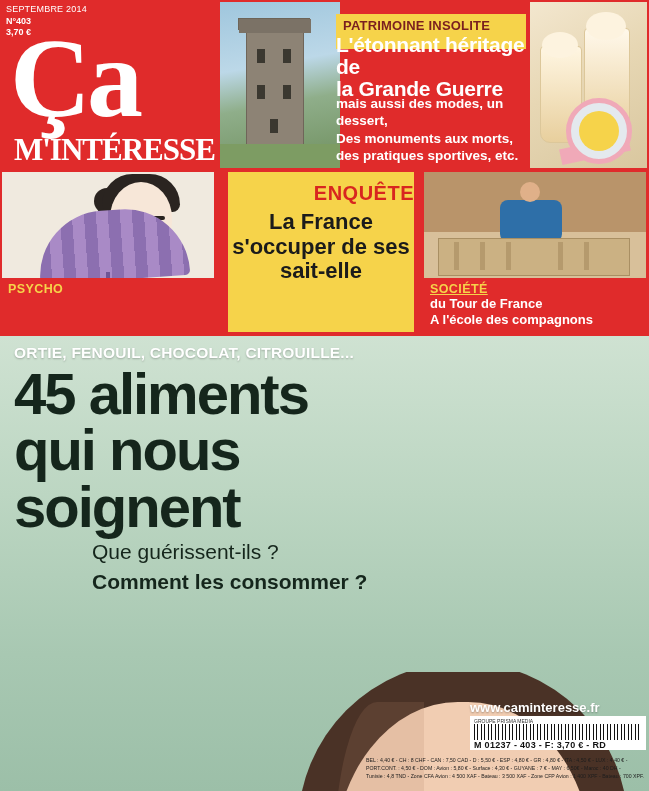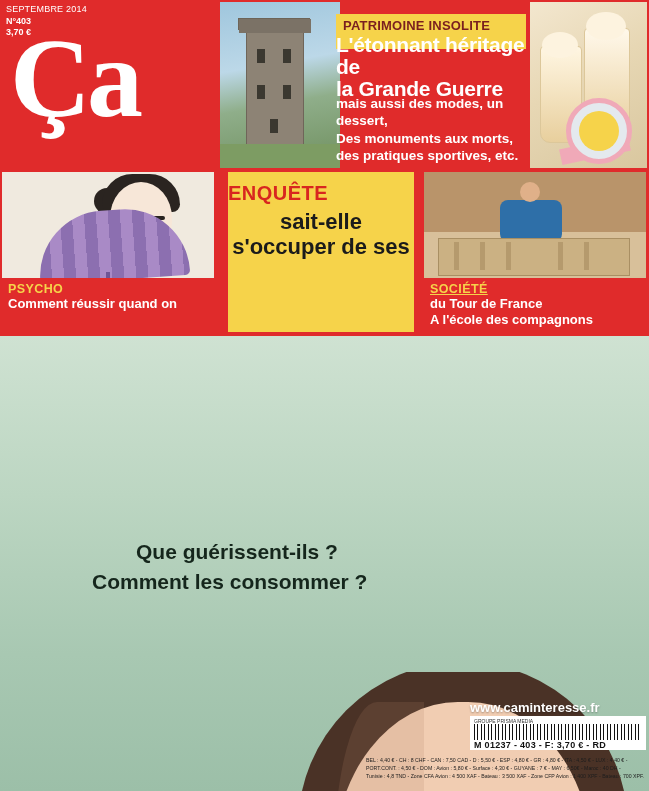--- a/index.html
+++ b/index.html
@@ -56,21 +56,21 @@
   .fan{position:absolute;left:36px;top:38px;width:150px;height:70px;background:
      repeating-linear-gradient(90deg,#8c6fb0 0 12px,#a98ac6 12px 24px);
      border-radius:80px 80px 6px 6px;transform:rotate(-4deg);}
   .fan-rib{position:absolute;left:104px;top:100px;width:4px;height:14px;background:#6f5596;}
 
   .psycho-label{position:absolute;left:8px;top:282px;color:#f6d34a;font-size:12.5px;font-weight:bold;letter-spacing:0.4px;}
   .psycho-text{position:absolute;left:8px;top:296px;width:210px;color:#fff;font-size:13px;font-weight:bold;line-height:1.2;}
 
   
   .enquete{position:absolute;left:228px;top:172px;width:186px;height:160px;background:#f6d34a;}
-  .enquete-kicker{position:absolute;left:0;top:10px;width:186px;text-align:left;color:#d8261f;font-size:20px;font-weight:bold;letter-spacing:0.5px;}
+  .enquete-kicker{position:absolute;left:0;top:10px;width:186px;text-align:right;color:#d8261f;font-size:20px;font-weight:bold;letter-spacing:0.5px;}
   .enquete-head{position:absolute;left:0;top:38px;width:186px;text-align:center;color:#1b1b1b;font-size:22px;font-weight:bold;line-height:1.12;}
 
   
   .photo-societe{position:absolute;left:424px;top:172px;width:222px;height:106px;background:linear-gradient(160deg,#caa978,#9c7murky 0%,#b08d5c 100%);overflow:hidden;}
   .ps-wall{position:absolute;left:0;top:0;width:222px;height:60px;background:#b9946a;}
   .ps-floor{position:absolute;left:0;top:60px;width:222px;height:46px;background:#d8c09a;}
   .ps-man-head{position:absolute;left:96px;top:10px;width:20px;height:20px;border-radius:50%;background:#e0b089;}
   .ps-man-body{position:absolute;left:76px;top:28px;width:62px;height:42px;background:#2e6fa8;border-radius:8px;}
   .ps-box{position:absolute;left:14px;top:66px;width:190px;height:36px;background:#cbb183;border:1px solid #a98f63;}
   .ps-slat{position:absolute;top:70px;width:5px;height:28px;background:#b59a6d;}
@@ -79,21 +79,21 @@
   .societe-text{position:absolute;left:430px;top:296px;width:212px;color:#fff;font-size:13px;font-weight:bold;line-height:1.2;}
 
   
   .main-area{position:absolute;left:0;top:336px;width:649px;height:455px;
     background:linear-gradient(180deg,#cfe2d2 0%,#bcd6c2 35%,#a8c8b2 70%,#9cbfa8 100%);overflow:hidden;}
 
   .kicker{position:absolute;left:14px;top:344px;color:#fff;font-size:15.5px;font-weight:bold;letter-spacing:0.2px;
     text-shadow:0 1px 2px rgba(0,0,0,.25);}
   .main-title{position:absolute;left:14px;top:366px;width:400px;color:#15261c;font-weight:bold;
     font-size:58px;line-height:0.97;letter-spacing:-2px;}
-  .sub1{position:absolute;left:92px;top:540px;color:#15261c;font-size:21px;font-weight:bold;margin-left:44px;}
+  .sub1{position:absolute;left:92px;top:540px;color:#15261c;font-size:21px;font-weight:normal;}
   .sub2{position:absolute;left:92px;top:570px;color:#15261c;font-size:21px;font-weight:bold;}
 
   
   .model{position:absolute;left:268px;top:336px;width:381px;height:430px;overflow:hidden;}
   .m-hair{position:absolute;left:30px;top:-10px;width:330px;height:330px;border-radius:50% 50% 44% 44%;background:#4a3226;}
   .m-face{position:absolute;left:66px;top:30px;width:258px;height:330px;border-radius:48% 48% 44% 44%;background:#f1cdb2;}
   .m-face-shade{position:absolute;left:66px;top:30px;width:90px;height:330px;border-radius:48% 0 0 44%;background:rgba(180,130,100,.18);}
 
   
   .website{position:absolute;left:470px;top:700px;color:#fff;font-size:13px;font-weight:bold;text-shadow:0 1px 2px rgba(0,0,0,.3);}
@@ -111,20 +111,21 @@
 
 <div id="cover">
 
   <div class="top-strip"></div>
 
   <div class="masthead-block">
     <div class="issue-date">SEPTEMBRE 2014</div>
     <div class="issue-no">N°403</div>
     <div class="issue-price">3,70 €</div>
     <div class="logo-ca">Ça</div>
+    <div class="logo-minteresse">M'INTÉRESSE</div>
   </div>
 
   <div class="photo-castle">
     <div class="castle-roofline"></div>
     <div class="castle-tower">
       <div class="castle-win" style="left:10px;top:18px;"></div>
       <div class="castle-win" style="left:36px;top:18px;"></div>
       <div class="castle-win" style="left:10px;top:54px;"></div>
       <div class="castle-win" style="left:36px;top:54px;"></div>
       <div class="castle-win" style="left:23px;top:88px;"></div>
@@ -163,28 +164,28 @@
     <div class="geisha-hair"></div>
     <div class="geisha-face"></div>
     <div class="geisha-eye" style="left:118px;"></div>
     <div class="geisha-eye" style="left:150px;"></div>
     <div class="geisha-lip"></div>
     <div class="fan"></div>
     <div class="fan-rib"></div>
   </div>
   <div class="psycho-label">PSYCHO</div>
   <div class="psycho-text">
-    <div>Comment réussir quand on</div>
   </div>
 
   <div class="enquete">
     <div class="enquete-kicker">ENQUÊTE</div>
     <div class="enquete-head">
+      <div>La France</div>
+      <div>s'occuper de ses</div>
       <div>sait-elle</div>
-      <div>s'occuper de ses</div>
     </div>
   </div>
 
   <div class="photo-societe">
     <div class="ps-wall"></div>
     <div class="ps-floor"></div>
     <div class="ps-man-body"></div>
     <div class="ps-man-head"></div>
     <div class="ps-box"></div>
     <div class="ps-slat" style="left:30px;"></div>
@@ -202,20 +203,26 @@
   <div class="main-area">
     <div class="model">
       <div class="m-hair"></div>
       <div class="m-face"></div>
       <div class="m-face-shade"></div>
 
     </div>
 
   </div>
 
+  <div class="kicker">ORTIE, FENOUIL, CHOCOLAT, CITROUILLE...</div>
+  <div class="main-title">
+    <div>45 aliments</div>
+    <div>qui nous</div>
+    <div>soignent</div>
+  </div>
   <div class="sub1">Que guérissent-ils ?</div>
   <div class="sub2">Comment les consommer ?</div>
 
   <div class="website">www.caminteresse.fr</div>
 
   <div class="barcode-box">
     <div class="barcode-top">GROUPE PRISMA MEDIA</div>
     <div class="barcode-lines"></div>
     <div class="barcode-num">M 01237 - 403 - F: 3,70 € - RD</div>
   </div>

